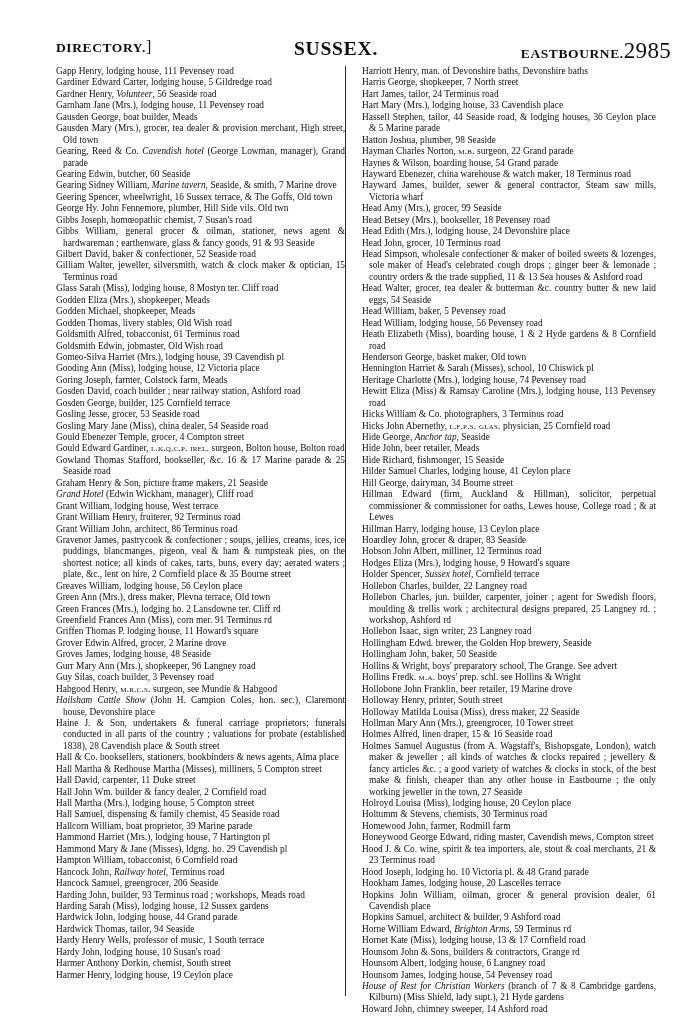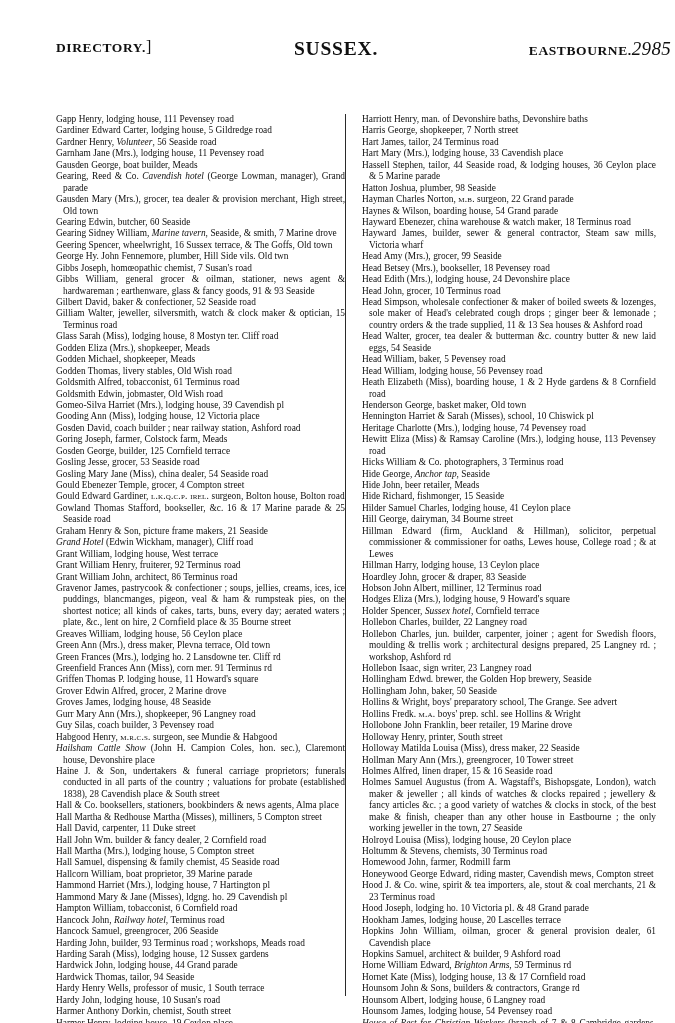--- a/index.html
+++ b/index.html
@@ -66,39 +66,37 @@
     white-space: nowrap;
   }
   .rh-town {
     font-variant: small-caps;
     font-weight: 700;
     font-size: 13.5px;
     letter-spacing: 0.6px;
   }
   .rh-folio {
     font-weight: 400;
-    font-size: 19px;
+    font-size: 23px;
     letter-spacing: 0.3px;
-    font-style: italic;
   }
 
   
   .columns {
     position: absolute;
     left: 56px;
     top: 66px;
     width: 616px;
     height: 930px;
     display: flex;
     gap: 0;
   }
   .column {
     width: 289px;
     box-sizing: border-box;
-    margin-top: 48px;
   }
   .column.right {
     padding-left: 16px;
     border-left: 1.1px solid #2a2a2a;
     width: 311px;
   }
 
   .entry {
     font-size: 9.35px;
     line-height: 11.43px;
@@ -135,40 +133,40 @@
     </span>
   </div>
 
   <div class="columns">
     <div class="column left" id="col-left">
         <p class="entry">Gapp Henry, lodging house, 111 Pevensey road</p>
         <p class="entry">Gardiner Edward Carter, lodging house, 5 Gildredge road</p>
         <p class="entry">Gardner Henry, <i>Volunteer</i>, 56 Seaside road</p>
         <p class="entry">Garnham Jane (Mrs.), lodging house, 11 Pevensey road</p>
         <p class="entry">Gausden George, boat builder, Meads</p>
+        <p class="entry">Gausden Mary (Mrs.), grocer, tea dealer &amp; provision merchant, High street, Old town</p>
         <p class="entry">Gearing, Reed &amp; Co. <i>Cavendish hotel</i> (George Lowman, manager), Grand parade</p>
-        <p class="entry">Gausden Mary (Mrs.), grocer, tea dealer &amp; provision merchant, High street, Old town</p>
         <p class="entry">Gearing Edwin, butcher, 60 Seaside</p>
         <p class="entry">Gearing Sidney William, <i>Marine tavern</i>, Seaside, &amp; smith, 7 Marine drove</p>
         <p class="entry">Geering Spencer, wheelwright, 16 Sussex terrace, &amp; The Goffs, Old town</p>
         <p class="entry">George Hy. John Fennemore, plumber, Hill Side vils. Old twn</p>
         <p class="entry">Gibbs Joseph, homœopathic chemist, 7 Susan's road</p>
         <p class="entry">Gibbs William, general grocer &amp; oilman, stationer, news agent &amp; hardwareman ; earthenware, glass &amp; fancy goods, 91 &amp; 93 Seaside</p>
         <p class="entry">Gilbert David, baker &amp; confectioner, 52 Seaside road</p>
         <p class="entry">Gilliam Walter, jeweller, silversmith, watch &amp; clock maker &amp; optician, 15 Terminus road</p>
         <p class="entry">Glass Sarah (Miss), lodging house, 8 Mostyn ter. Cliff road</p>
         <p class="entry">Godden Eliza (Mrs.), shopkeeper, Meads</p>
         <p class="entry">Godden Michael, shopkeeper, Meads</p>
         <p class="entry">Godden Thomas, livery stables, Old Wish road</p>
         <p class="entry">Goldsmith Alfred, tobacconist, 61 Terminus road</p>
         <p class="entry">Goldsmith Edwin, jobmaster, Old Wish road</p>
         <p class="entry">Gomeo-Silva Harriet (Mrs.), lodging house, 39 Cavendish pl</p>
         <p class="entry">Gooding Ann (Miss), lodging house, 12 Victoria place</p>
+        <p class="entry">Goring Joseph, farmer, Colstock farm, Meads</p>
         <p class="entry">Gosden David, coach builder ; near railway station, Ashford road</p>
-        <p class="entry">Goring Joseph, farmer, Colstock farm, Meads</p>
         <p class="entry">Gosden George, builder, 125 Cornfield terrace</p>
         <p class="entry">Gosling Jesse, grocer, 53 Seaside road</p>
         <p class="entry">Gosling Mary Jane (Miss), china dealer, 54 Seaside road</p>
         <p class="entry">Gould Ebenezer Temple, grocer, 4 Compton street</p>
         <p class="entry">Gould Edward Gardiner, <span class="sc">l.k.q.c.p. irel.</span> surgeon, Bolton house, Bolton road</p>
         <p class="entry">Gowland Thomas Stafford, bookseller, &amp;c. 16 &amp; 17 Marine parade &amp; 25 Seaside road</p>
         <p class="entry">Graham Henry &amp; Son, picture frame makers, 21 Seaside</p>
         <p class="entry"><i>Grand Hotel</i> (Edwin Wickham, manager), Cliff road</p>
         <p class="entry">Grant William, lodging house, West terrace</p>
         <p class="entry">Grant William Henry, fruiterer, 92 Terminus road</p>
@@ -225,20 +223,21 @@
         <p class="entry">Head Simpson, wholesale confectioner &amp; maker of boiled sweets &amp; lozenges, sole maker of Head's celebrated cough drops ; ginger beer &amp; lemonade ; country orders &amp; the trade supplied, 11 &amp; 13 Sea houses &amp; Ashford road</p>
         <p class="entry">Head Walter, grocer, tea dealer &amp; butterman &amp;c. country butter &amp; new laid eggs, 54 Seaside</p>
         <p class="entry">Head William, baker, 5 Pevensey road</p>
         <p class="entry">Head William, lodging house, 56 Pevensey road</p>
         <p class="entry">Heath Elizabeth (Miss), boarding house, 1 &amp; 2 Hyde gardens &amp; 8 Cornfield road</p>
         <p class="entry">Henderson George, basket maker, Old town</p>
         <p class="entry">Hennington Harriet &amp; Sarah (Misses), school, 10 Chiswick pl</p>
         <p class="entry">Heritage Charlotte (Mrs.), lodging house, 74 Pevensey road</p>
         <p class="entry">Hewitt Eliza (Miss) &amp; Ramsay Caroline (Mrs.), lodging house, 113 Pevensey road</p>
         <p class="entry">Hicks William &amp; Co. photographers, 3 Terminus road</p>
+        <p class="entry">Hicks John Abernethy, <span class="sc">l.f.p.s. glas.</span> physician, 25 Cornfield road</p>
         <p class="entry">Hide George, <i>Anchor tap</i>, Seaside</p>
         <p class="entry">Hide John, beer retailer, Meads</p>
         <p class="entry">Hide Richard, fishmonger, 15 Seaside</p>
         <p class="entry">Hilder Samuel Charles, lodging house, 41 Ceylon place</p>
         <p class="entry">Hill George, dairyman, 34 Bourne street</p>
         <p class="entry">Hillman Edward (firm, Auckland &amp; Hillman), solicitor, perpetual commissioner &amp; commissioner for oaths, Lewes house, College road ; &amp; at Lewes</p>
         <p class="entry">Hillman Harry, lodging house, 13 Ceylon place</p>
         <p class="entry">Hoardley John, grocer &amp; draper, 83 Seaside</p>
         <p class="entry">Hobson John Albert, milliner, 12 Terminus road</p>
         <p class="entry">Hodges Eliza (Mrs.), lodging house, 9 Howard's square</p>

